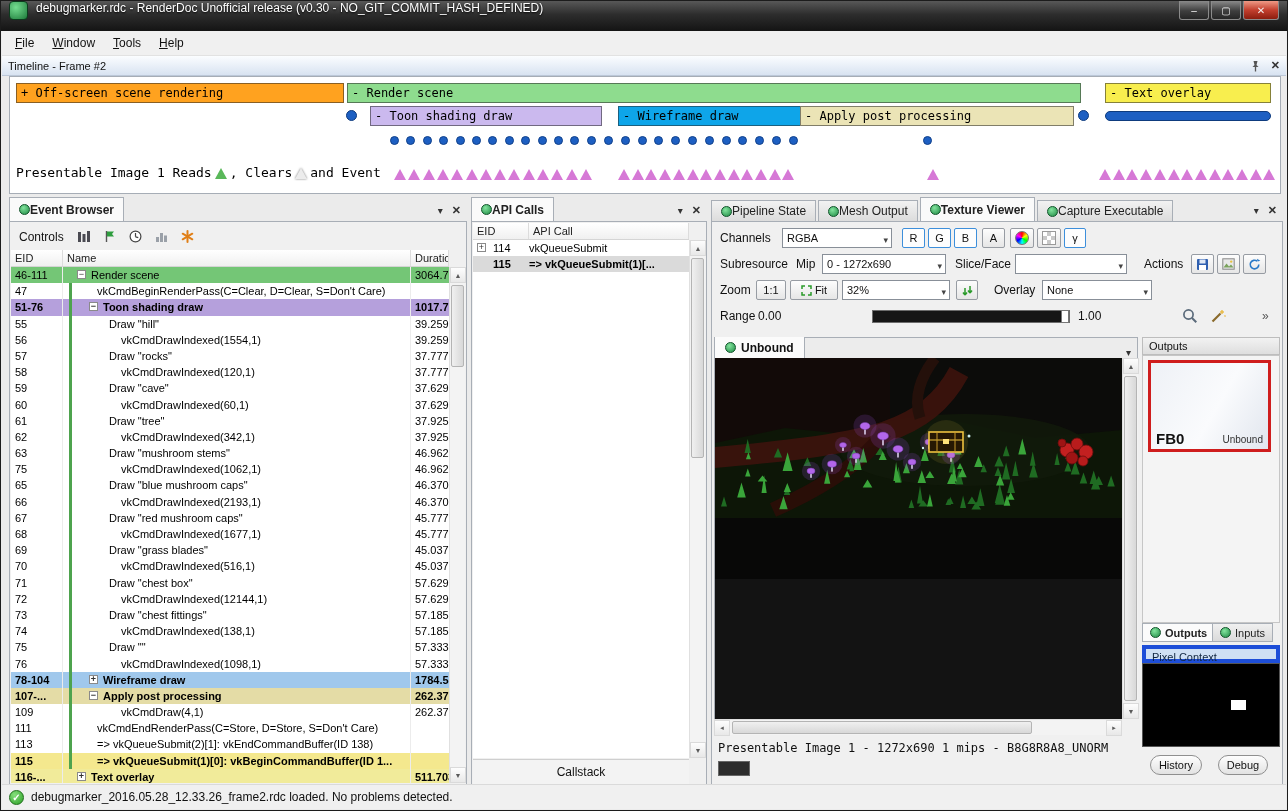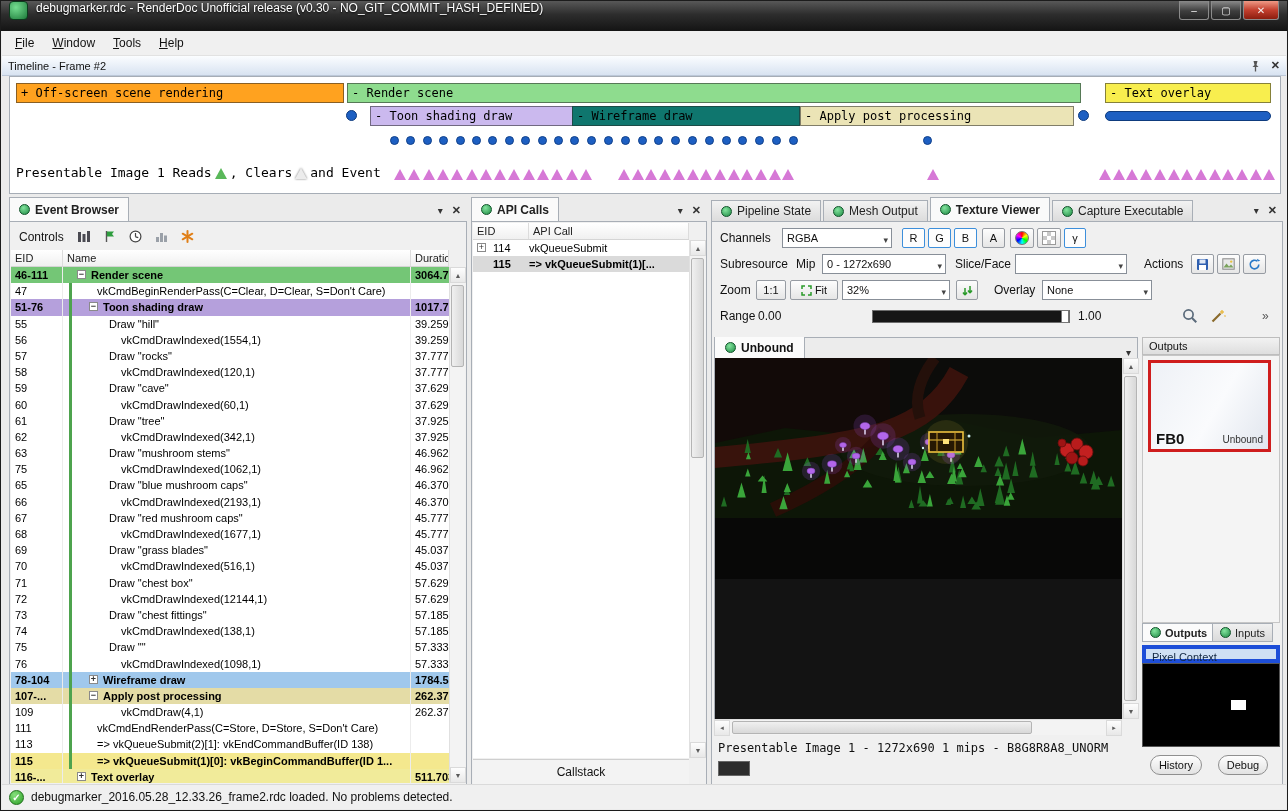--- a/index.html
+++ b/index.html
@@ -41,21 +41,21 @@
     border-right:6px solid transparent; border-bottom:11px solid #d678d6; }
   .tri.green { border-bottom-color:#5ab85a; }
   .tri.gray  { border-bottom-color:#ececec; filter:drop-shadow(0 0 1px #777); }
   .tl-usage { position:absolute; left:6px; top:88px; display:flex; align-items:flex-end; gap:3px;
     font-family:"DejaVu Sans Mono",monospace; font-size:13px; color:#000; }
   .tl-usage .tri { margin-bottom:1px; }
 
   
   .panel { position:absolute; }
   .tabstrip { position:absolute; left:0; top:0; right:0; height:24px; display:flex; align-items:flex-end; }
-  .tab { height:21px; display:flex; align-items:center; gap:5px; padding:0 9px; font-size:12px;
+  .tab { height:21px; display:flex; align-items:center; padding:0 9px; font-size:12px;
     background:linear-gradient(#f2f2f2,#dcdcdc); border:1px solid #a8aeb6; border-bottom:none;
     margin-right:2px; color:#222; white-space:nowrap; }
   .tab.active { background:#fafafa; height:24px; font-weight:bold; }
   .pgreen { width:11px; height:11px; border-radius:50%; flex:none;
     background:radial-gradient(circle at 38% 32%,#83e49e,#1f8a44); border:1px solid #0f5429; }
   .strip-icons { margin-left:auto; display:flex; align-items:center; gap:9px; padding:0 6px 4px 0;
     font-size:10px; color:#333; }
   .panel-body { position:absolute; left:0; top:24px; right:0; bottom:0; background:#f0f0f0; border:1px solid #a8aeb6; }
 
   
@@ -188,21 +188,21 @@
       <span>Presentable Image 1 Reads</span>
       <span class="tri green"></span>
       <span>, Clears</span>
       <span class="tri gray"></span>
       <span> and Event</span>
     </div>
   <div class="tl-bar" style="left: 337px; width: 734px; top: 6px; background: rgb(142, 220, 142);">- Render scene</div>
       <div class="tl-bar" style="left: 6px; width: 328px; top: 6px; background: rgb(255, 162, 31);">+ Off-screen scene rendering</div>
       <div class="tl-bar" style="left: 1095px; width: 166px; top: 6px; background: rgb(248, 238, 78);">- Text overlay</div>
       <div class="tl-bar" style="left: 360px; width: 232px; top: 29px; background: rgb(203, 185, 238);">- Toon shading draw</div>
-      <div class="tl-bar" style="left: 562px; width: 228px; top: 29px; background: #0f766e;">- Wireframe draw</div>
+      <div class="tl-bar" style="left: 608px; width: 228px; top: 29px; background: #0ea5e9;">- Wireframe draw</div>
       <div class="tl-bar" style="left: 790px; width: 274px; top: 29px; background: rgb(235, 228, 182);">- Apply post processing</div>
       <div class="tl-circle" style="left: 336px; top: 33px;"></div>
       <div class="tl-circle" style="left: 1068px; top: 33px;"></div>
       <div class="tl-pill" style="left: 1095px; width: 166px; top: 34px;"></div>
       <div class="tl-dot" style="left: 380px; top: 59px;"></div>
       <div class="tl-dot" style="left: 396.4px; top: 59px;"></div>
       <div class="tl-dot" style="left: 412.8px; top: 59px;"></div>
       <div class="tl-dot" style="left: 429.2px; top: 59px;"></div>
       <div class="tl-dot" style="left: 445.6px; top: 59px;"></div>
       <div class="tl-dot" style="left: 462px; top: 59px;"></div>
@@ -319,21 +319,21 @@
               </g>
             </svg>
         </span>
       </div>
       <div class="hd ev-head">
         <div class="col-eid">EID</div>
         <div class="col-name">Name</div>
         <div class="col-dur">Duratio...</div>
       </div>
       <div class="ev-list">
-          <div class="ev-row" style="background: rgb(116, 198, 118); font-weight: bold;">
+          <div class="ev-row" style="background: rgb(116, 198, 118); font-weight: normal;">
             <div class="ev-eid">46-111</div>
             <div class="ev-name">
               <div class="expander" style="left: 14px;">−</div>
               <span class="ev-text" style="left: 28px;">Render scene</span>
             </div>
             <div class="ev-dur">3064.7...</div>
           </div>
           <div class="ev-row">
             <div class="ev-eid">47</div>
             <div class="ev-name">

